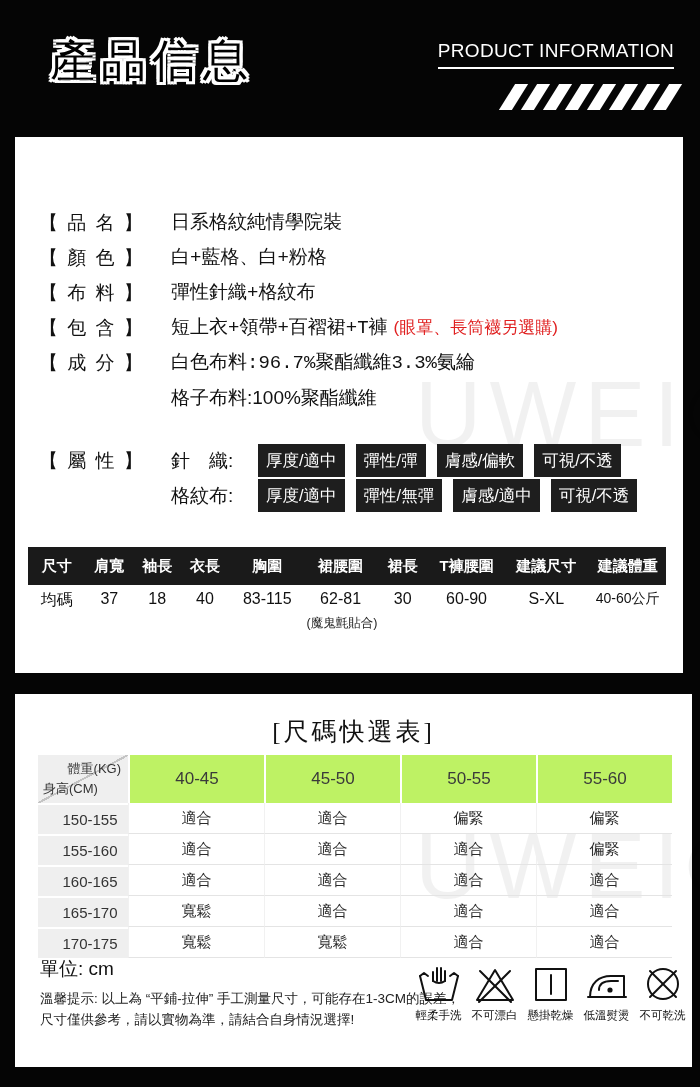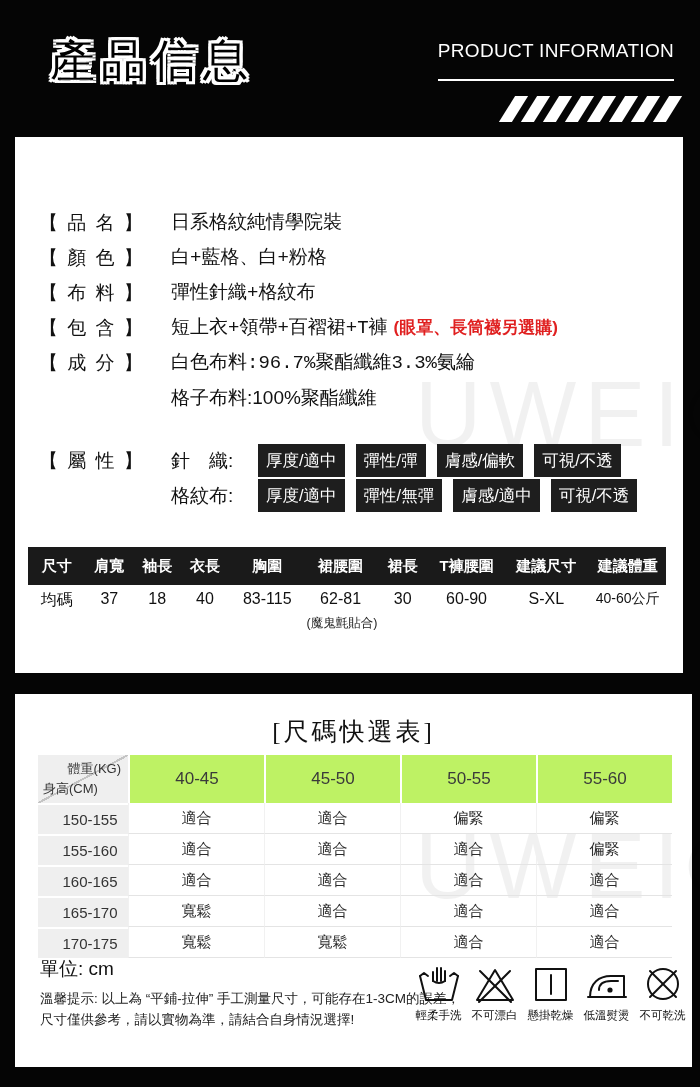--- a/index.html
+++ b/index.html
@@ -8,38 +8,38 @@
 
   
   .brand-title{position:absolute;left:50px;top:34px;font-size:45px;font-weight:normal;
                letter-spacing:6px;line-height:1.2;white-space:nowrap;}
   .brand-title .t-back{color:#fff;
      text-shadow:-3px -3px 0 #fff,3px -3px 0 #fff,-3px 3px 0 #fff,3px 3px 0 #fff,
                  0 -3px 0 #fff,0 3px 0 #fff,-3px 0 0 #fff,3px 0 0 #fff,0 0 2px #fff;}
   .brand-title .t-front{position:absolute;left:0;top:0;color:#000;}
   .subtitle-wrap{position:absolute;right:26px;top:40px;text-align:right;}
   .subtitle{display:inline-block;color:#fff;font-size:19px;letter-spacing:.3px;
-            padding-bottom:17px;border-bottom:2px solid #fff;white-space:nowrap;}
+            padding-bottom:5px;border-bottom:2px solid #fff;white-space:nowrap;}
   .stripes{margin-top:15px;display:flex;justify-content:flex-end;gap:9px;}
   .stripe{width:13px;height:26px;background:#fff;transform:skewX(-32deg);}
 
   
   .box1{position:absolute;left:15px;right:17px;top:137px;height:536px;background:#fff;}
   .box2{position:absolute;left:15px;right:8px;top:694px;height:373px;background:#fff;}
   .wm{position:absolute;color:rgba(0,0,0,0.055);font-size:92px;letter-spacing:8px;
       font-weight:200;pointer-events:none;white-space:nowrap;}
   .wm1{left:400px;top:225px;}
   .wm2{left:400px;top:120px;}
 
   
   .info-list{position:absolute;left:24px;top:74px;right:20px;font-size:19px;color:#111;}
   .info-row{display:flex;align-items:flex-start;height:35px;line-height:24px;}
   .info-row .lbl{width:132px;flex:none;letter-spacing:2px;white-space:nowrap;}
   .info-row .val{white-space:nowrap;font-family:Liberation Mono, monospace;}
-  .info-row .red-note{color:#e02020;font-size:17px;margin-left:6px;white-space:nowrap;font-weight:bold;}
+  .info-row .red-note{color:#e02020;font-size:17px;margin-left:6px;white-space:nowrap;}
   .cont-line{margin-left:132px;height:35px;line-height:24px;}
   .attr-block{margin-top:22px;}
   .attr-row{display:flex;align-items:center;height:35px;}
   .attr-row .lbl{width:132px;flex:none;letter-spacing:2px;}
   .attr-row .fabric{width:76px;flex:none;white-space:nowrap;}
   .attr-row.second{padding-left:132px;}
   .attr-row.second .fabric{width:76px;}
   .badge{display:inline-block;background:#1e1e1e;color:#fff;font-size:16.5px;
          line-height:27px;padding:3px 8px;margin-left:11px;white-space:nowrap;}
 

